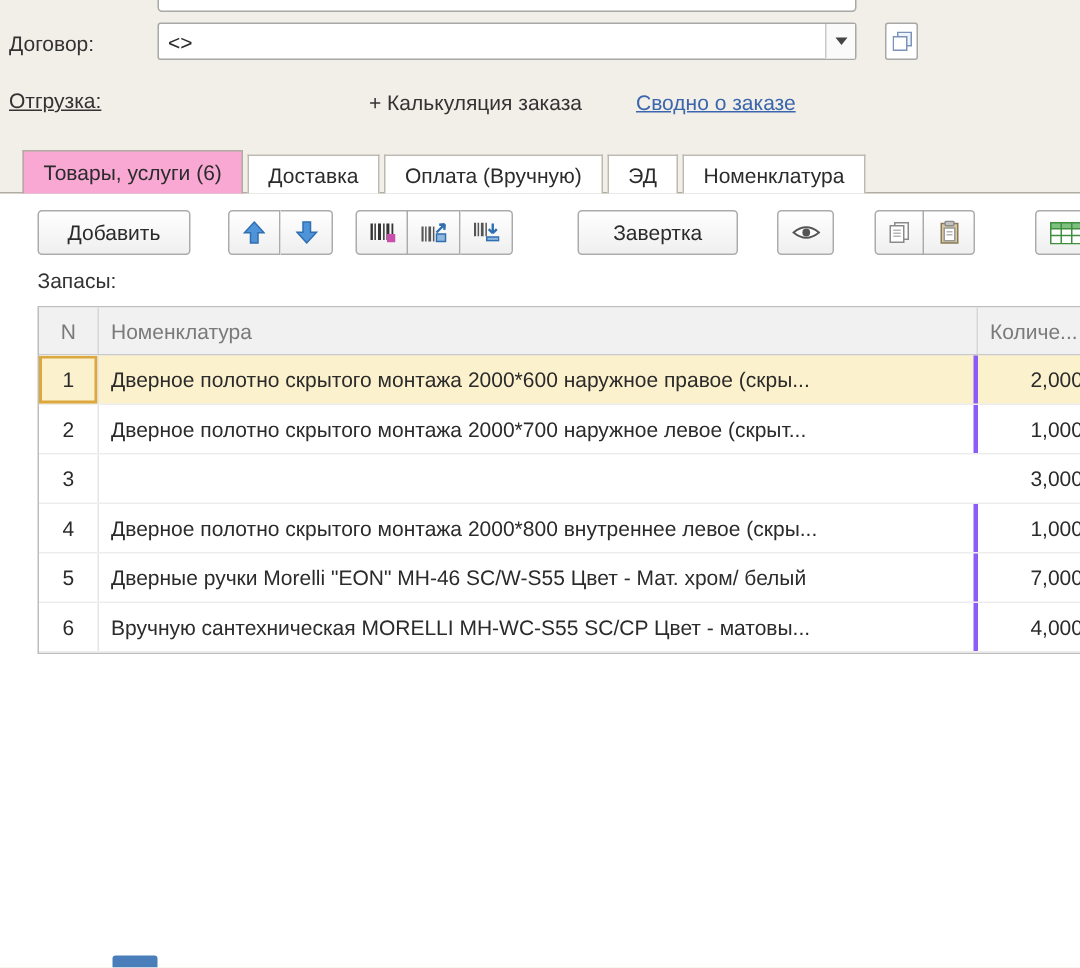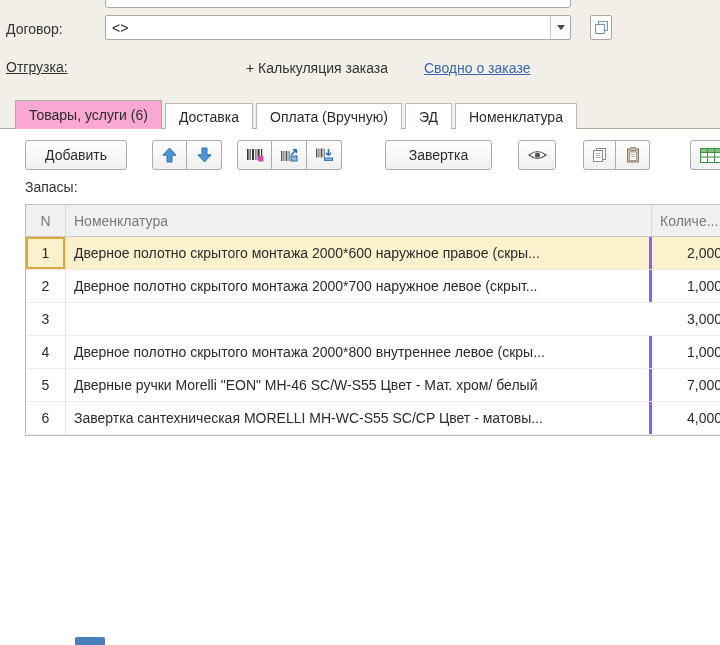--- a/index.html
+++ b/index.html
@@ -228,21 +228,21 @@
         <div class="c-name">Дверное полотно скрытого монтажа 2000*800 внутреннее левое (скры...</div>
         <div class="c-qty">1,000</div>
       </div>
       <div class="grow">
         <div class="c-n">5</div>
         <div class="c-name">Дверные ручки Morelli "EON" MH-46 SC/W-S55 Цвет - Мат. хром/ белый</div>
         <div class="c-qty">7,000</div>
       </div>
       <div class="grow">
         <div class="c-n">6</div>
-        <div class="c-name">Завертка сантехническая MORELLI MH-WC-S55 SC/CP Цвет - матовы...</div>
+        <div class="c-name">Вручную сантехническая MORELLI MH-WC-S55 SC/CP Цвет - матовы...</div>
         <div class="c-qty">4,000</div>
       </div>
     </div>
 
   </div>
 
   <div class="blue-artifact"></div>
 
 </div>
 

